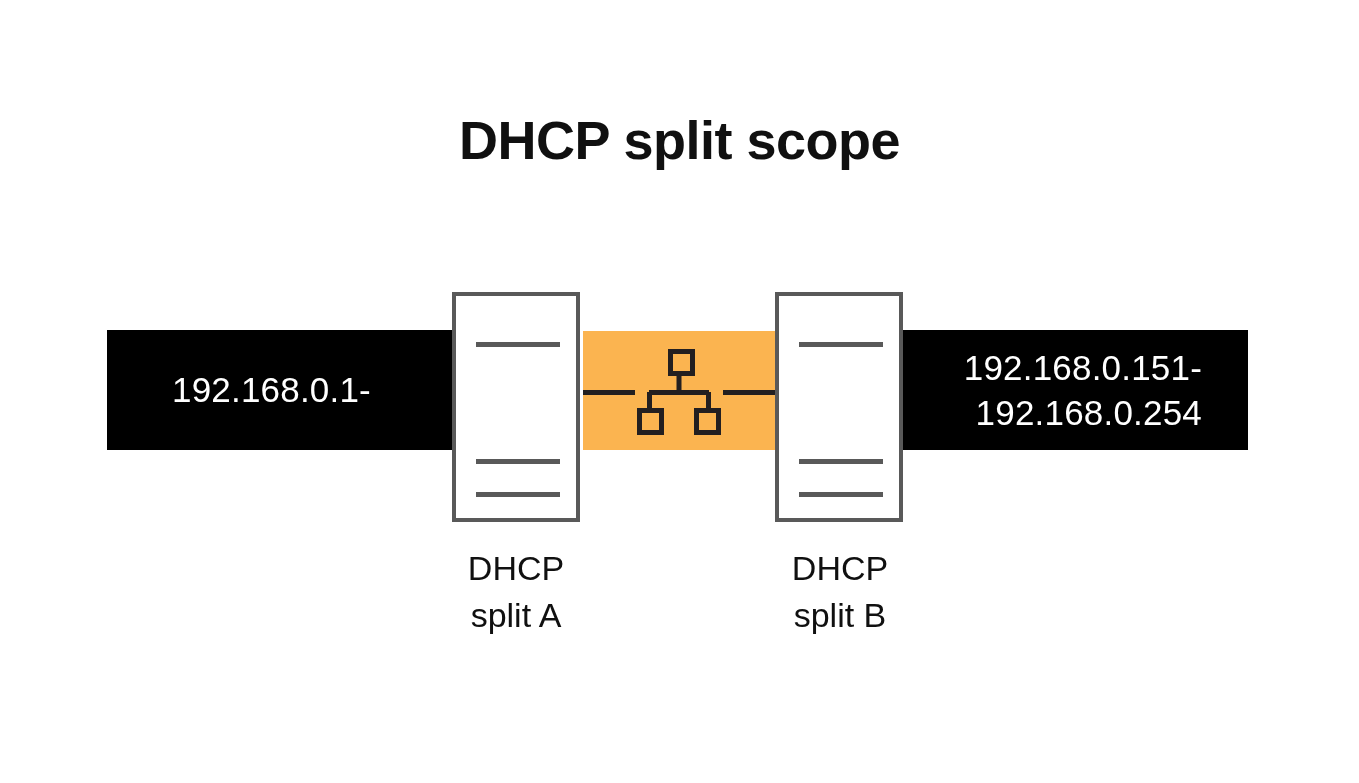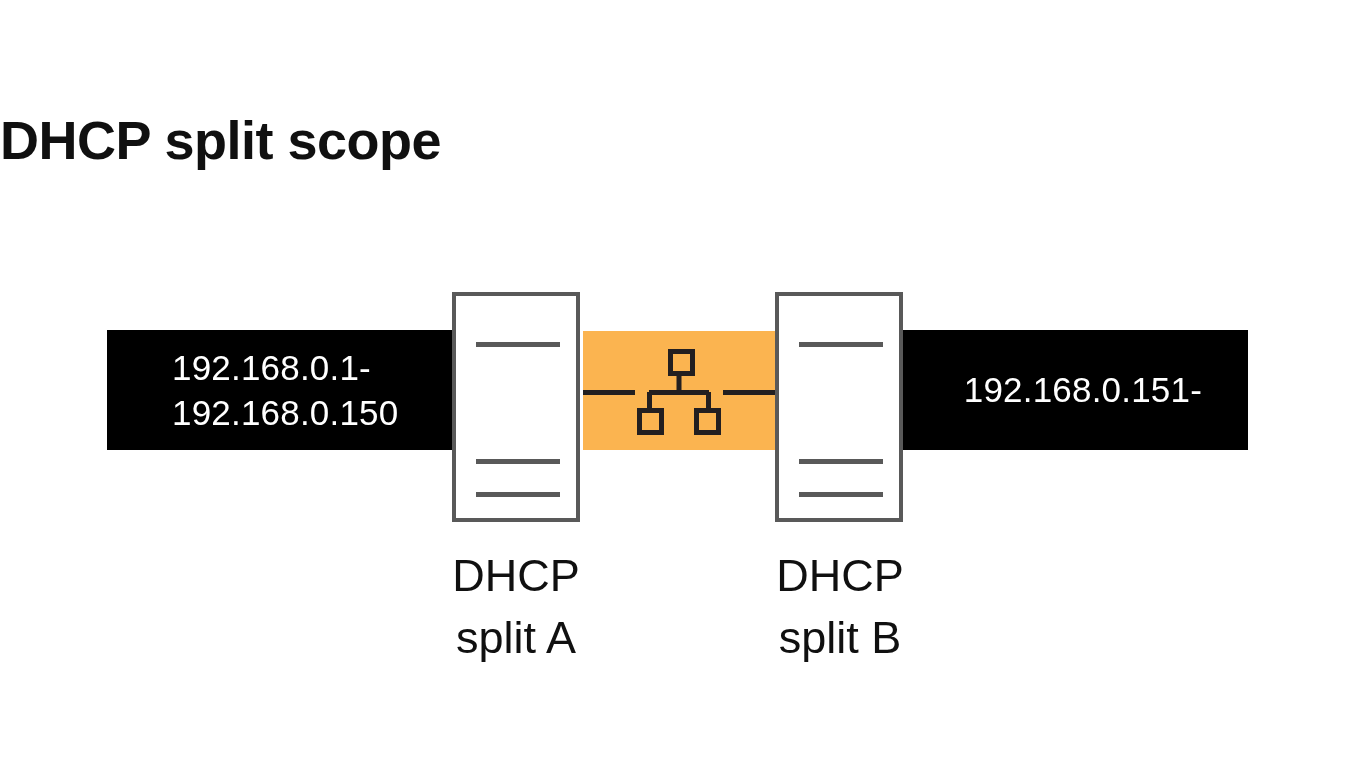--- a/index.html
+++ b/index.html
@@ -16,20 +16,21 @@
     overflow: hidden;
     font-family: "Liberation Sans", sans-serif;
   }
 
   
   #diagram-title {
     position: absolute;
     left: 0;
     top: 113px;
     width: 1359px;
+    text-align: center;
     font-family: "Liberation Sans", sans-serif;
     font-size: 54px;
     font-weight: 600;
     letter-spacing: -0.5px;
     color: #101010;
     line-height: 1;
     white-space: pre;
   }
 
   
@@ -113,42 +114,42 @@
   .slot-1 { top: 46px; }
   .slot-2 { top: 163px; }
   .slot-3 { top: 196px; }
 
   
   .server-caption {
     position: absolute;
     top: 545px;
     width: 220px;
     text-align: center;
-    font-size: 45px;
+    font-size: 34px;
     line-height: 1.38;
     color: #101010;
   }
   #server-caption-a { left: 406px; }
   #server-caption-b { left: 730px; }
   .caption-line { white-space: pre; }
 </style>
 </head>
 <body>
 
 <div id="stage">
 
   <div id="diagram-title">DHCP split scope</div>
 
   <div id="scope-bar-left" class="scope-bar">
     <span class="scope-line">192.168.0.1-</span>
-    <span class="scope-line">192.168.0.150</span>
   </div>
 
   <div id="scope-bar-right" class="scope-bar">
     <span class="scope-line">192.168.0.151-</span>
+    <span class="scope-line">192.168.0.254</span>
   </div>
 
   <div id="network-band"></div>
 
   <div id="band-link-left" class="band-link"></div>
   <div id="band-link-right" class="band-link"></div>
 
   <div id="network-icon">
     <svg viewBox="0 0 90 88" width="90" height="88" aria-hidden="true">
       <g fill="none" stroke="#231f20" stroke-width="5">

